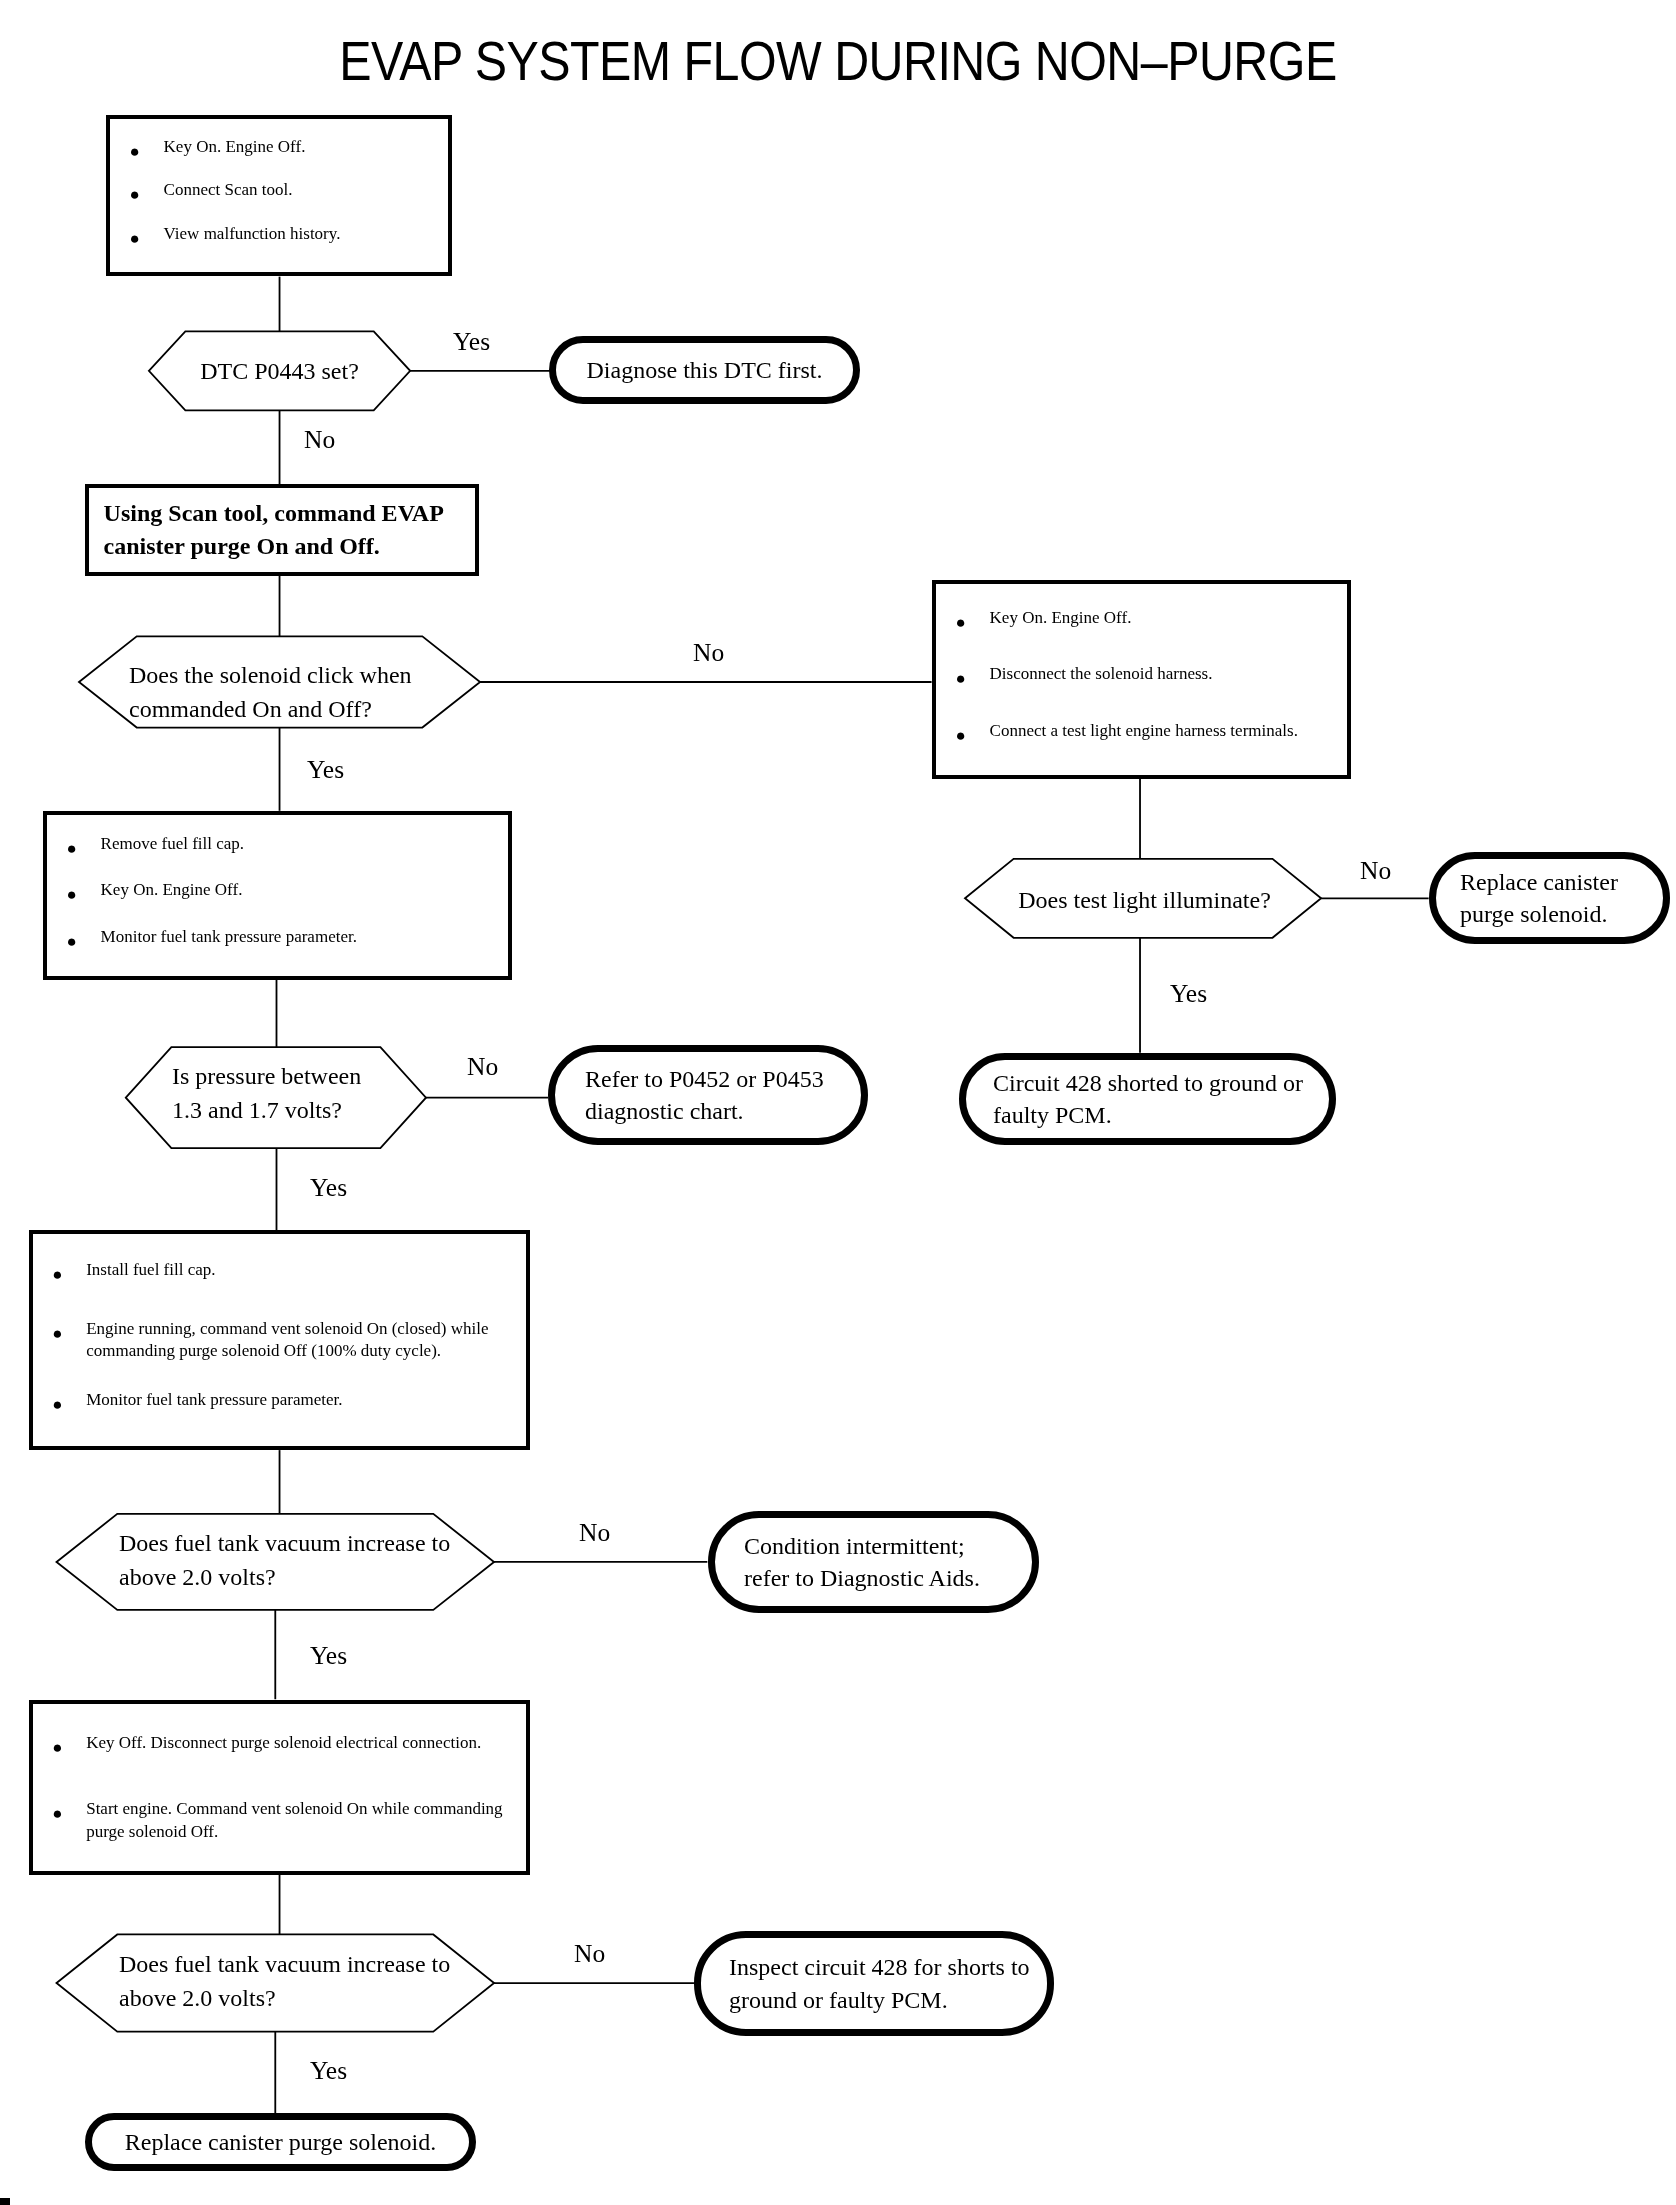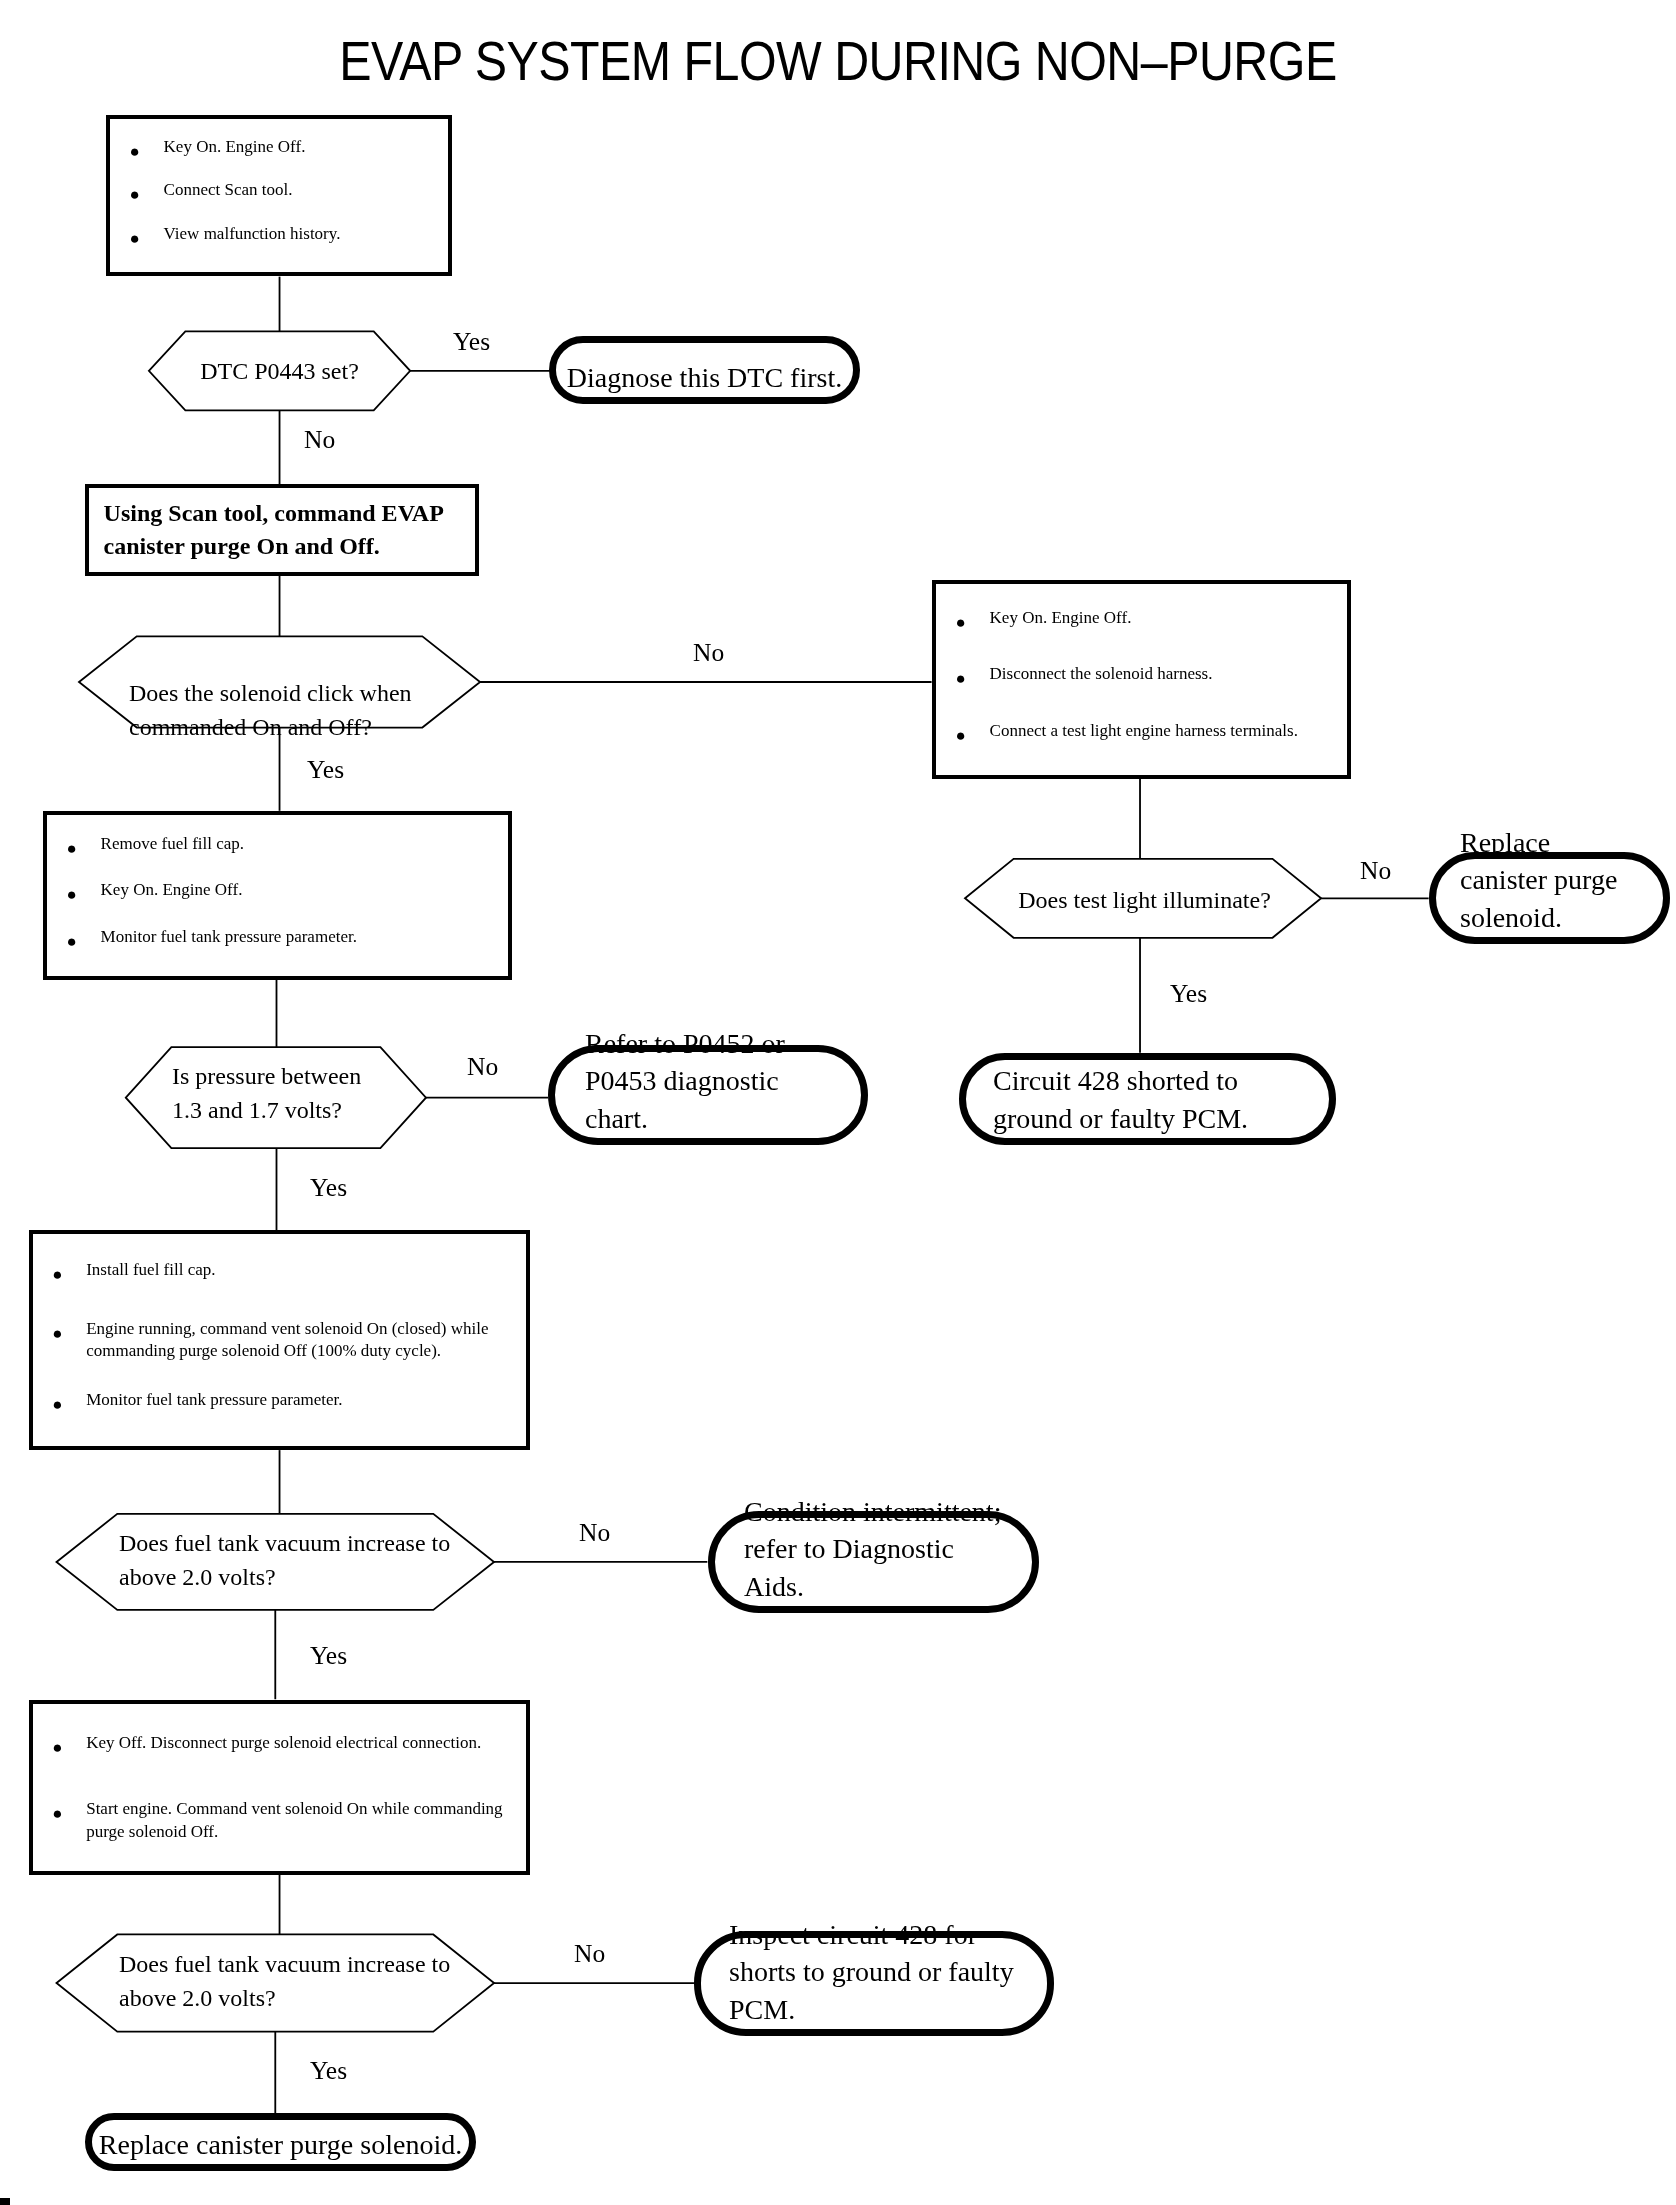--- a/index.html
+++ b/index.html
@@ -44,22 +44,22 @@
   .ptext{
     display:flex;align-items:center;height:100%;
     box-sizing:border-box;padding-left:14.6px;padding-right:11px;
     font-size:24px;line-height:1.38;font-weight:bold;
   }
   .terminal{
     position:absolute;
     border:7.3px solid #000;
     background:#fff;
     box-sizing:border-box;
-    display:flex;align-items:flex-end;
-    font-size:28px;line-height:1.35;
+    display:flex;align-items:center;
+    font-size:24px;line-height:1.35;
   }
   .t-center{justify-content:center;text-align:center;}
   .t-left{justify-content:flex-start;text-align:left;}
   .hextext{
     position:absolute;
     font-size:24px;line-height:1.42;
   }
   .hex-center{text-align:center;font-family:Liberation Serif, serif;}
   .edge-label{
     position:absolute;
@@ -186,21 +186,21 @@
           <span class="btext" style="max-width:419px">Key Off. Disconnect purge solenoid electrical connection.</span>
         </div>
       <div class="bullet">
           <span class="dot">●</span>
           <span class="btext" style="max-width:419px">Start engine. Command vent solenoid On while commanding purge solenoid Off.</span>
         </div>
     </div>
   </div>
 
   <div class="hextext hex-center" style="left:149px;top:354px;width:261px">DTC P0443 set?</div>
-  <div class="hextext" style="left:129px;top:676px;width:331px">Does the solenoid click when commanded On and Off?</div>
+  <div class="hextext" style="left:129px;top:658px;width:331px">Does the solenoid click when commanded On and Off?</div>
   <div class="hextext hex-center" style="left:997px;top:883px;width:295px">Does test light illuminate?</div>
   <div class="hextext" style="left:172px;top:1059px;width:222px">Is pressure between 1.3 and 1.7 volts?</div>
   <div class="hextext" style="left:119px;top:1526px;width:353px">Does fuel tank vacuum increase to above 2.0 volts?</div>
   <div class="hextext" style="left:119px;top:1947px;width:353px">Does fuel tank vacuum increase to above 2.0 volts?</div>
 
   <div class="terminal t-center" style="left:549px;top:336px;width:311px;height:68px;border-radius:34px">
     <span>Diagnose this DTC first.</span>
   </div>
 
   <div class="terminal t-left" style="left:1429px;top:852px;width:241px;height:92px;border-radius:46px;padding-left:24px">

